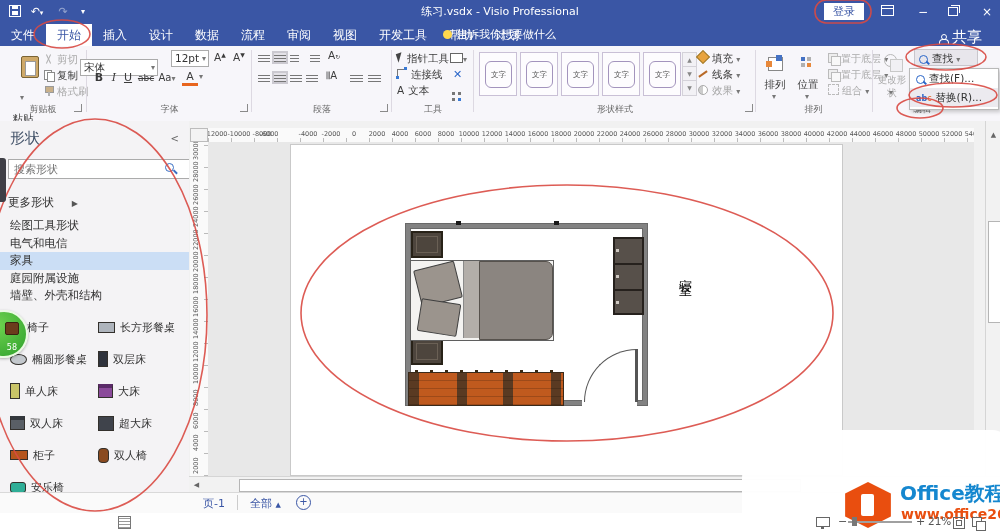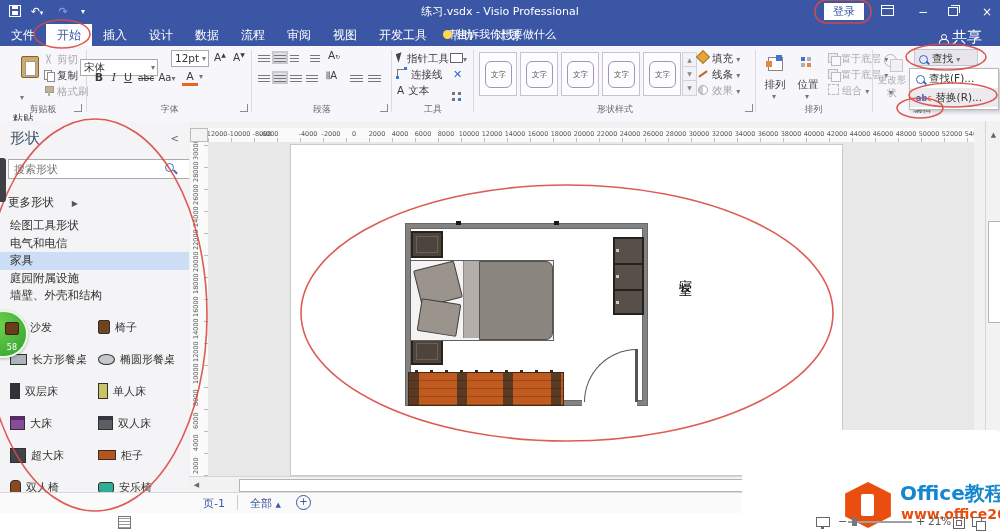--- a/index.html
+++ b/index.html
@@ -324,24 +324,20 @@
     <span id="search-mag"></span>
     <div id="more-shapes"><span>更多形状</span> <span style="font-size:8px;color:#555;margin-left:14px;">▶</span></div>
     <div id="cats">
         <div class="cat">绘图工具形状</div>
         <div class="cat">电气和电信</div>
         <div class="cat sel">家具</div>
         <div class="cat">庭园附属设施</div>
         <div class="cat">墙壁、外壳和结构</div>
       </div>
     <div id="stencil">
-        <div class="st-item">
-          <span class="sicon si-sofa"></span>
-          <span>沙发</span>
-        </div>
         <div class="st-item">
           <span class="sicon si-chair"></span>
           <span>椅子</span>
         </div>
         <div class="st-item">
           <span class="sicon si-table-rect"></span>
           <span>长方形餐桌</span>
         </div>
         <div class="st-item">
           <span class="sicon si-table-oval"></span>

